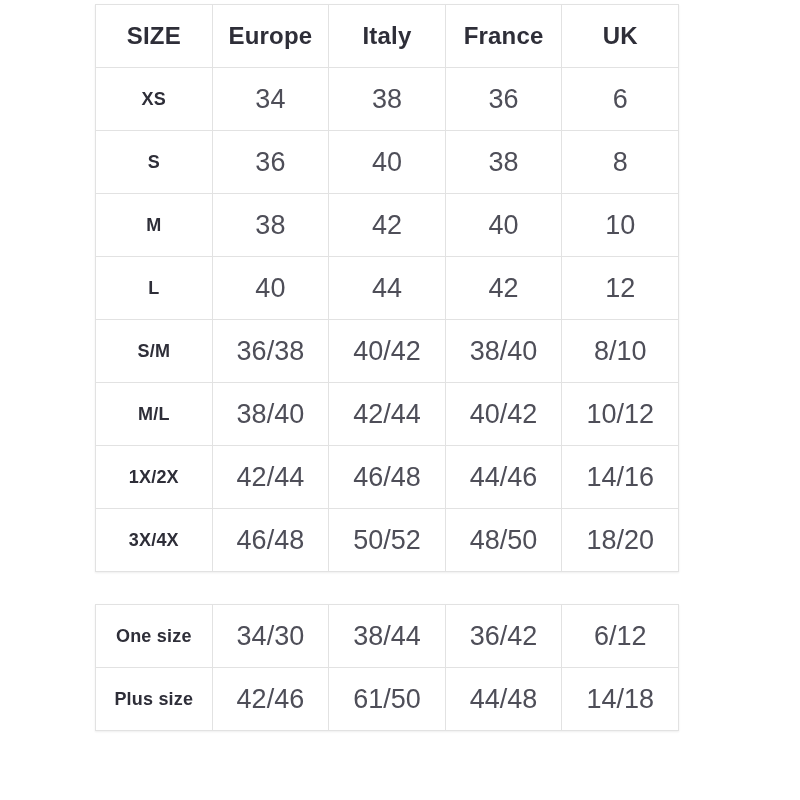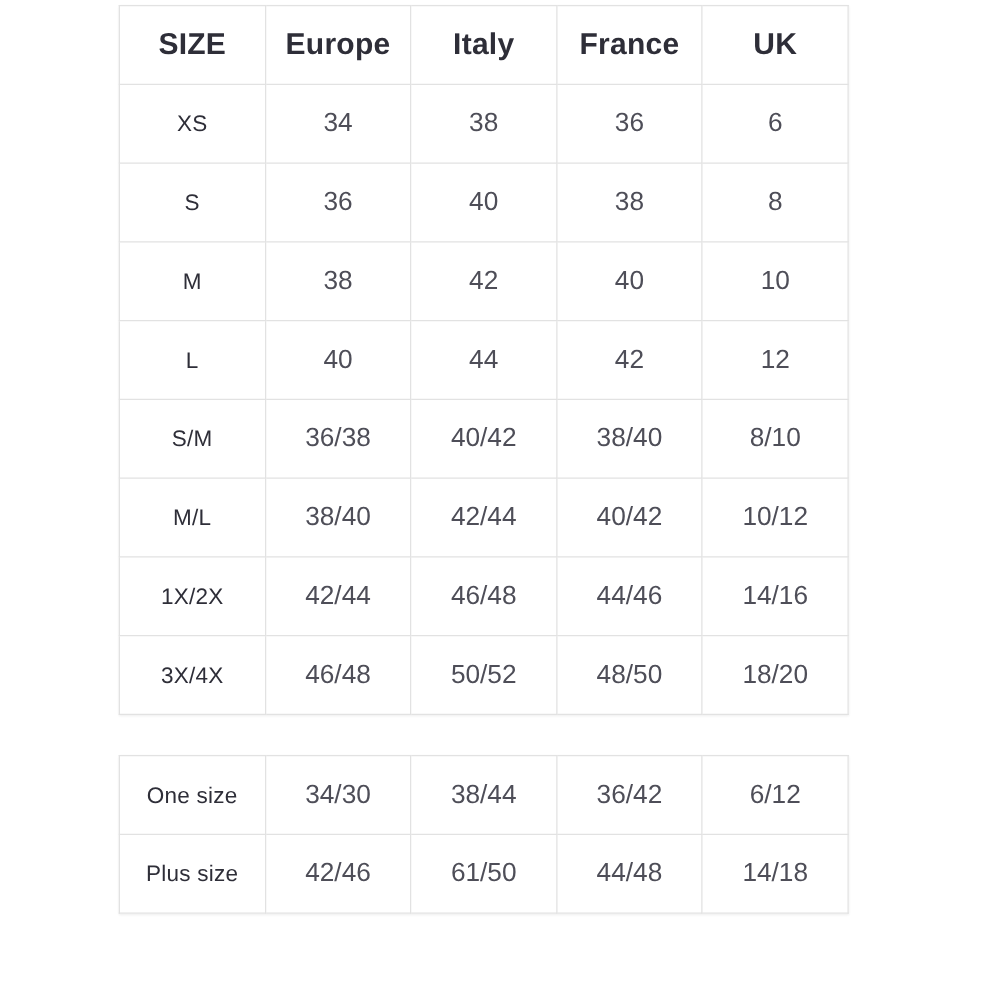--- a/index.html
+++ b/index.html
@@ -32,26 +32,26 @@
     height:62px;
   }
   .size-table thead th{
     font-size:24px;
     font-weight:700;
     color:var(--header-text);
     letter-spacing:0.2px;
   }
   .size-table tbody th{
     font-size:18px;
-    font-weight:400;
+    font-weight:700;
     color:var(--header-text);
     letter-spacing:0.2px;
   }
   .size-table td{
-    font-size:21px;
+    font-size:27px;
     font-weight:400;
     color:var(--value-text);
   }
   table.special{
     margin-top:32px;
   }
 </style>
 </head>
 <body>
 

